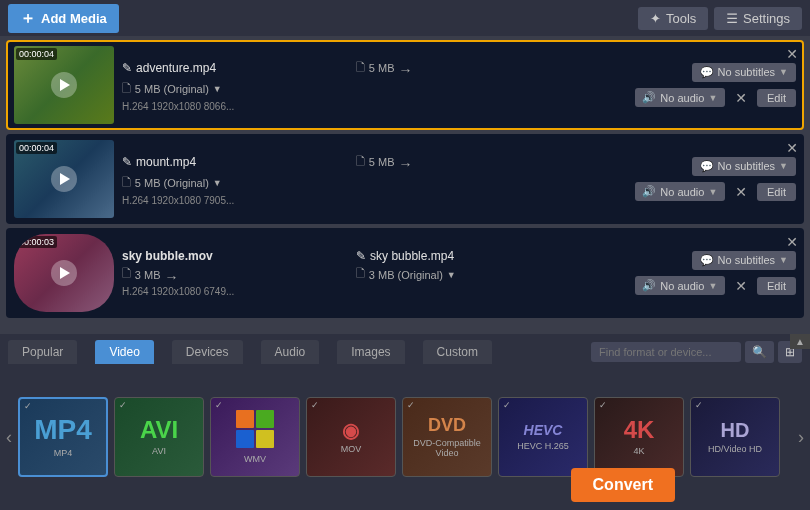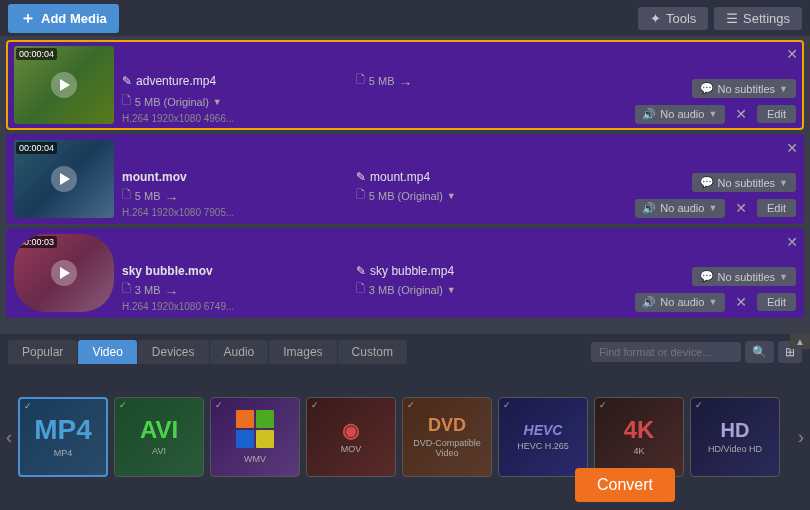--- a/index.html
+++ b/index.html
@@ -58,22 +58,22 @@
       padding: 4px 6px;
       height: 298px;
       overflow-y: auto;
       display: flex;
       flex-direction: column;
       gap: 4px;
     }
 
     .media-item {
       display: flex;
-      align-items: flex-end;
-      background: #4c1d95;
+      align-items: center;
+      background: #0f172a;
       border-radius: 4px;
       padding: 4px 6px;
       position: relative;
       min-height: 88px;
     }
     .media-item.selected {
       border: 2px solid #f0a500;
     }
     .media-item:not(.selected) {
       border: 2px solid transparent;
@@ -240,21 +240,21 @@
       background: #2e3140;
       height: 176px;
       display: flex;
       flex-direction: column;
     }
 
     .format-tabs {
       display: flex;
       align-items: center;
       padding: 6px 8px 0 8px;
-      gap: 1px;
+      gap: 18px;
       background: #2e3140;
     }
     .format-tab {
       padding: 5px 14px;
       border-radius: 3px 3px 0 0;
       font-size: 12px;
       cursor: pointer;
       background: #3a3d4a;
       color: #aaa;
       border: none;
@@ -393,21 +393,21 @@
     .convert-orange {
       position: fixed;
       right: 135px;
       bottom: 8px;
       background: #f07020;
       border: none;
       color: #fff;
       padding: 8px 22px;
       border-radius: 4px;
       font-size: 16px;
-      font-weight: normal;
+      font-weight: bold;
       cursor: pointer;
       z-index: 10;
     }
     .dropdown-arrow { font-size: 9px; color: #aaa; }
 
     
     .panel-collapse-btn {
       position: absolute;
       right: 0;
       top: 0;
@@ -455,21 +455,21 @@
       <div class="file-size">
         <span>🗋</span>
         5 MB
         <span class="arrow">→</span>
       </div>
       <div class="output-size">
         <span>🗋</span>
         5 MB (Original)
         <span class="dropdown-arrow">▼</span>
       </div>
-      <div class="file-meta">H.264 1920x1080 4966...</div>
+      <div class="file-meta">H.264 1920x1080 8066...</div>
     </div>
     <div class="media-controls">
       <div class="control-row">
         <button class="subtitle-btn">
           <span>💬</span>
           No subtitles
           <span class="dropdown-arrow">▼</span>
         </button>
       </div>
       <div class="control-row">
@@ -484,21 +484,20 @@
     </div>
     <button class="remove-btn">✕</button>
   </div>
 
   <div class="media-item">
     <div class="media-thumb thumb-2">
       <span class="thumb-time">00:00:04</span>
       <div class="play-btn"></div>
     </div>
     <div class="media-info">
-      <div class="file-name">mount.mov</div>
       <div class="output-name">
         <span>✎</span>
         mount.mp4
       </div>
       <div class="file-size">
         <span>🗋</span>
         5 MB
         <span class="arrow">→</span>
       </div>
       <div class="output-size">

